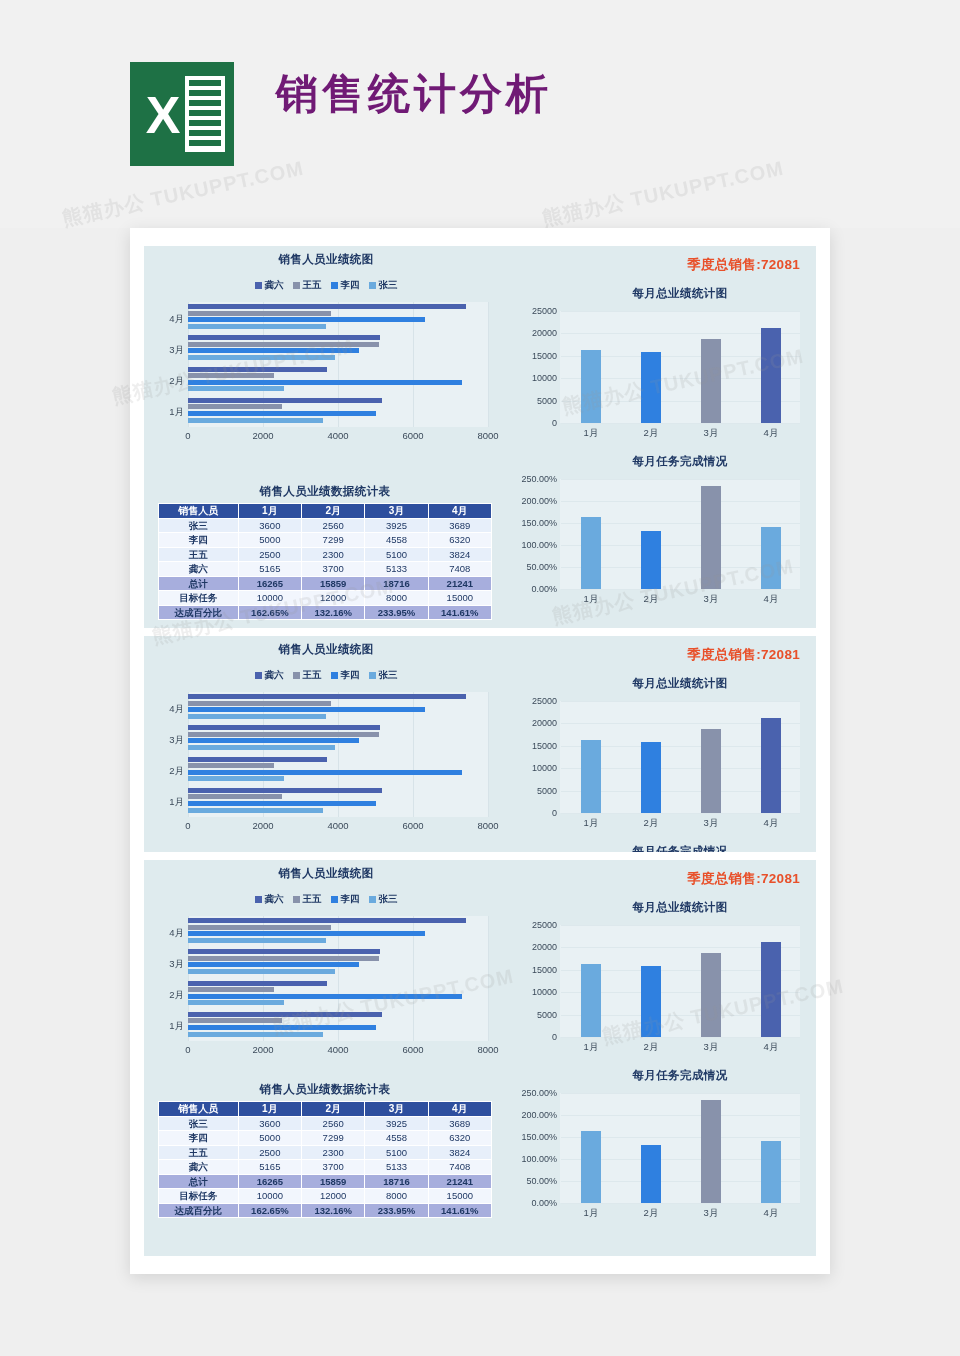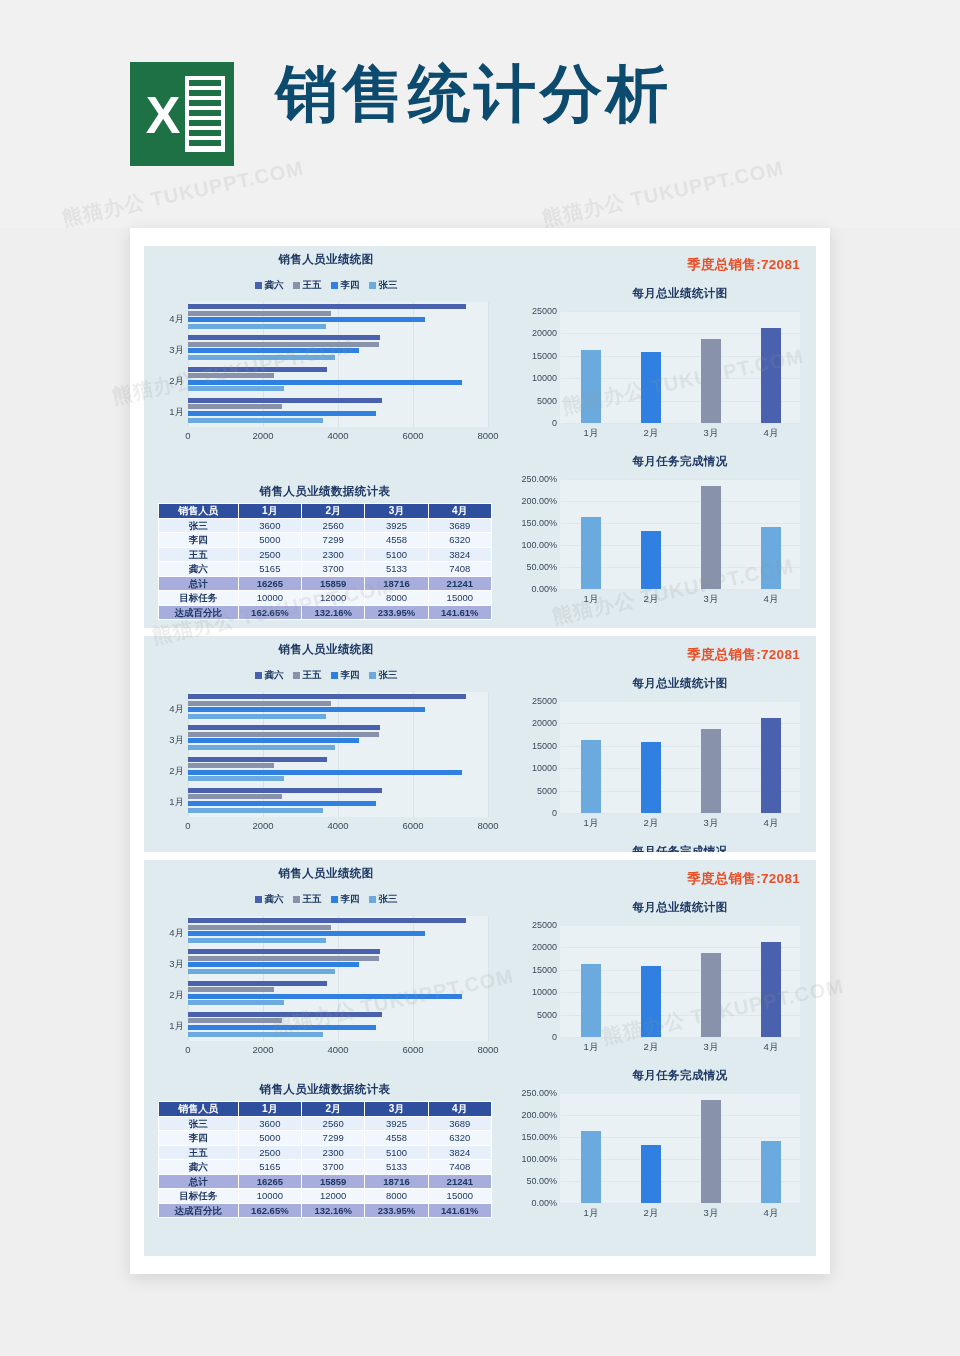--- a/index.html
+++ b/index.html
@@ -31,21 +31,21 @@
   }
   .xlogo .sheet {
     position: absolute; right: 9px; top: 14px; width: 40px; height: 76px;
     background: #fff;
   }
   .xlogo .sheet i {
     display: block; height: 6px; background: #1e7145; margin: 4px 4px 0 4px;
   }
   .hdr-text { margin-left: 42px; }
   .hdr-title {
-    font-size: 62px; font-weight: bold; color: #0c4a6e;
+    font-size: 42px; font-weight: bold; color: #701a75;
     letter-spacing: 4px; line-height: 72px;
   }
   .hdr-sub {
     font-size: 27px; font-weight: bold; color: #3d3d3d;
     letter-spacing: 1px; margin-top: 10px; white-space: nowrap;
   }
 
   
   .wm {
     position: absolute; color: rgba(150,150,150,0.16);

